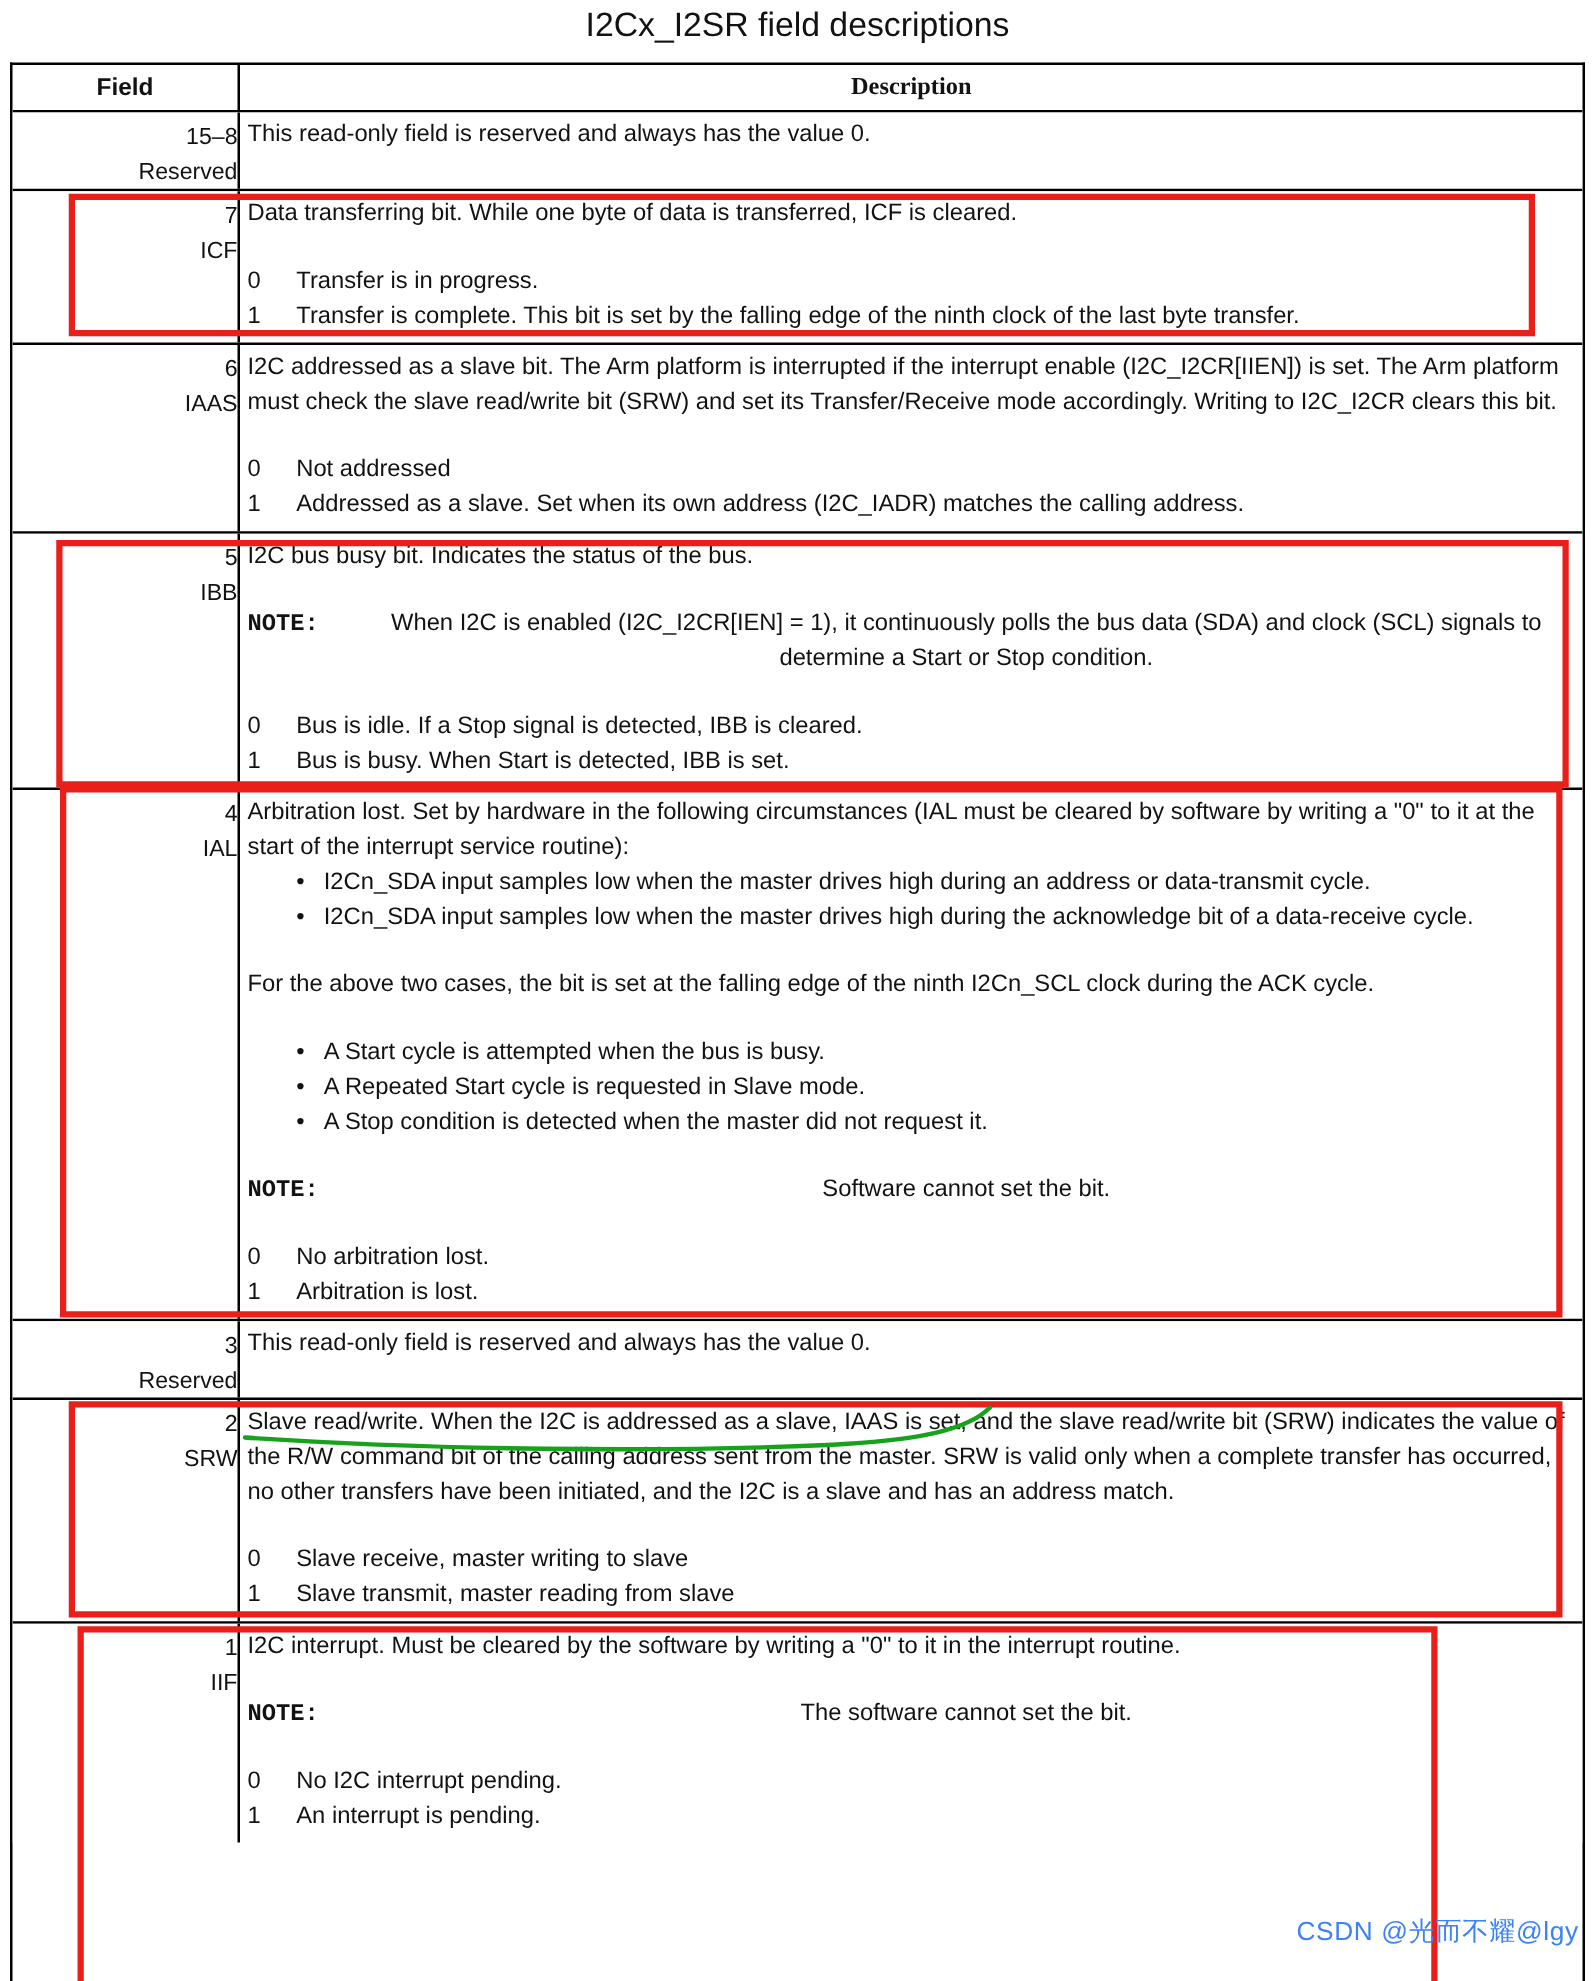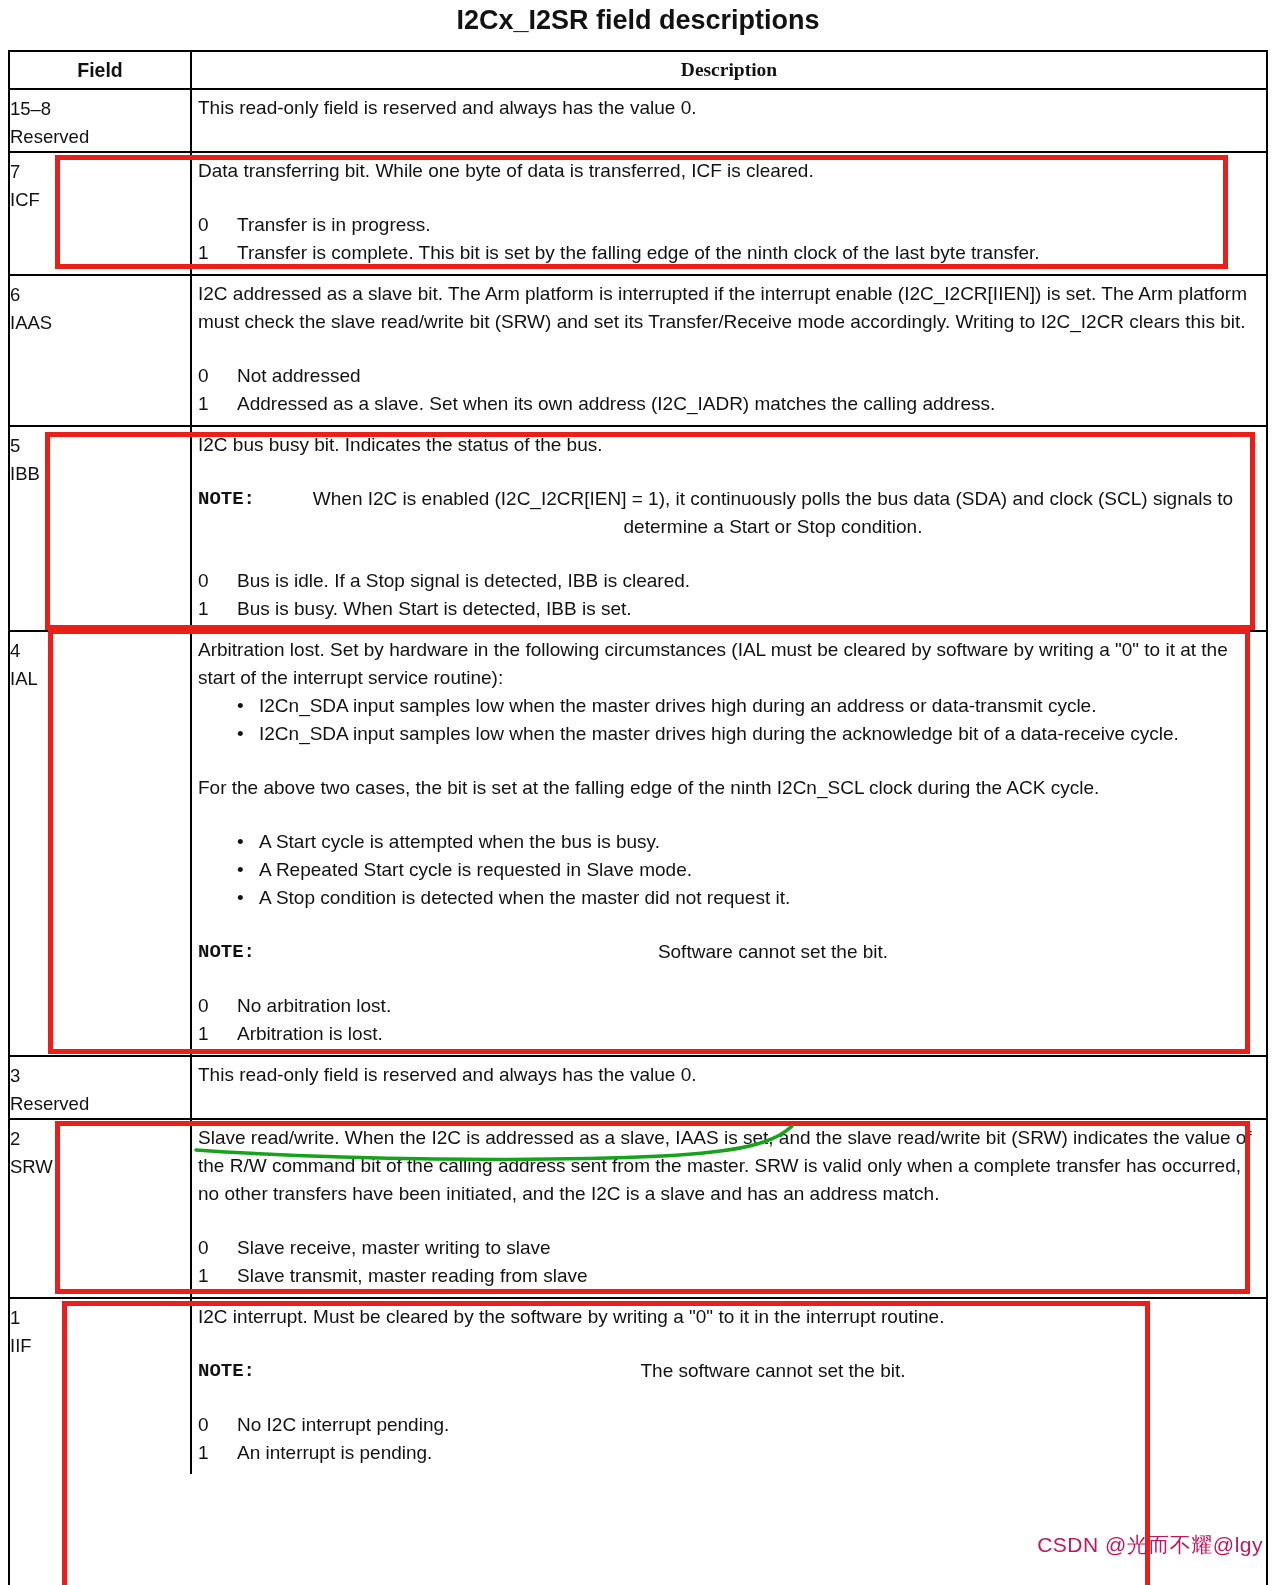--- a/index.html
+++ b/index.html
@@ -7,21 +7,21 @@
   body {
     width: 1276px; height: 1585px;
     font-family: "Liberation Sans", "DejaVu Sans", sans-serif;
     color: #121212;
     position: relative;
     overflow: hidden;
   }
   .page { position: relative; width: 1276px; height: 1585px; overflow: hidden; }
 
   .title {
-    font-size: 27px; font-weight: bold; text-align: center;
+    font-size: 27px; font-weight: normal; text-align: center;
     padding-top: 5px;
   }
 
   .doc-table {
     position: absolute; left: 8px; right: 8px; top: 50px; bottom: 0;
     border: 2px solid #000; border-bottom: none;
     overflow: hidden;
     background: #fff;
   }
   .thead {
@@ -32,21 +32,21 @@
     flex: 0 0 182px; border-right: 2px solid #000;
     display: flex; align-items: center; justify-content: center; text-align: center;
   }
   .thead .dh { flex: 1; display: flex; align-items: center; justify-content: center; font-family: Liberation Serif, serif; }
 
   .row { display: flex; border-bottom: 2px solid #000; position: relative; background: #fff; }
   .row:last-child { border-bottom: none; }
 
   .field-cell {
     flex: 0 0 182px; border-right: 2px solid #000;
-    text-align: left; padding-top: 5px;
+    text-align: right; padding-top: 5px;
     font-size: 18.5px; line-height: 28px;
   }
   .desc-cell {
     flex: 1; padding: 4px 8px 7px 6px;
     font-size: 19px; line-height: 28px;
   }
 
   .gap { height: 26px; }
   .para { }
   .val { display: flex; }
@@ -67,21 +67,21 @@
   .row-srw .red-box { top: 1px;  bottom: 3px;    left: 45px; right: 16px; }
   .row-iif .red-box { top: 2px;  bottom: -320px; left: 52px; right: 116px; }
 
   .green-underline {
     position: absolute; left: 182px; top: 16px; z-index: 4;
     pointer-events: none; overflow: visible;
   }
 
   .watermark {
     position: absolute; right: 13px; bottom: 26px;
-    font-size: 21px; color: #be185d; letter-spacing: 0.5px;
+    font-size: 21px; color: #3b82f6; letter-spacing: 0.5px;
     z-index: 6;
   }
 </style>
 </head>
 <body>
 
 <div class="page">
   <div class="title">I2Cx_I2SR field descriptions</div>
 
   <div class="doc-table">

